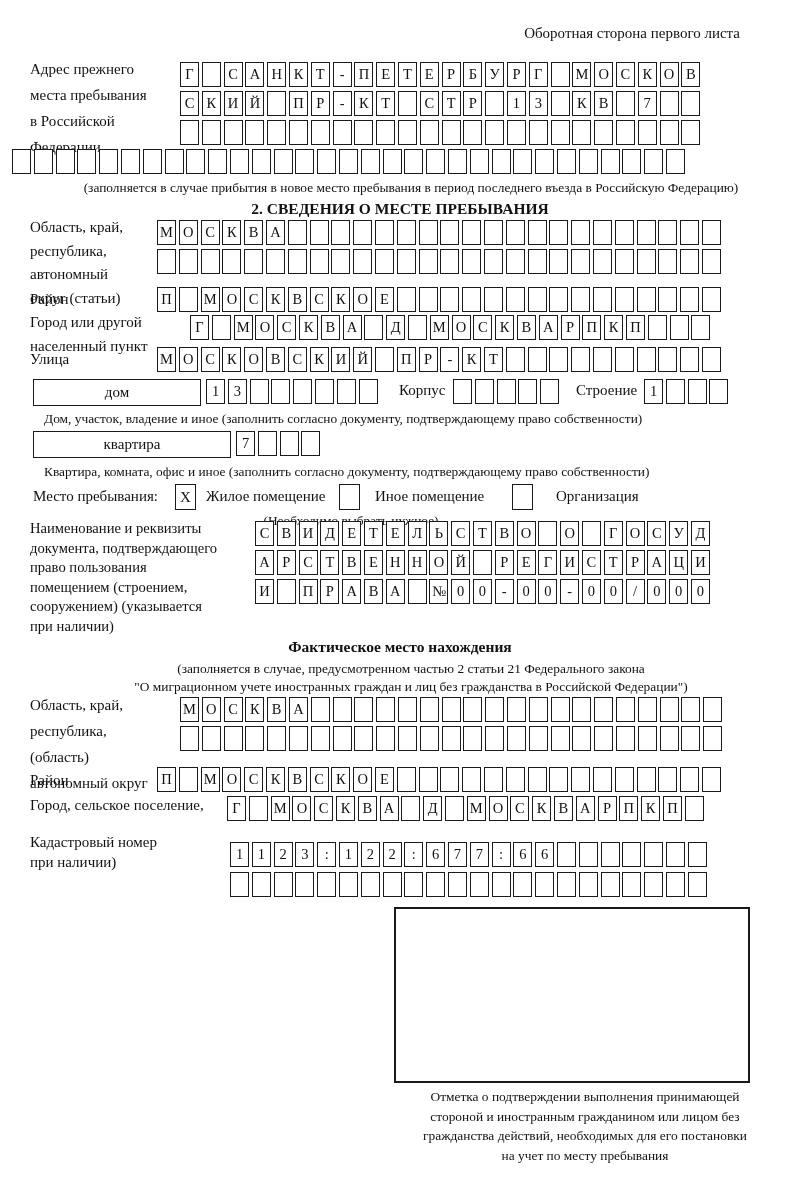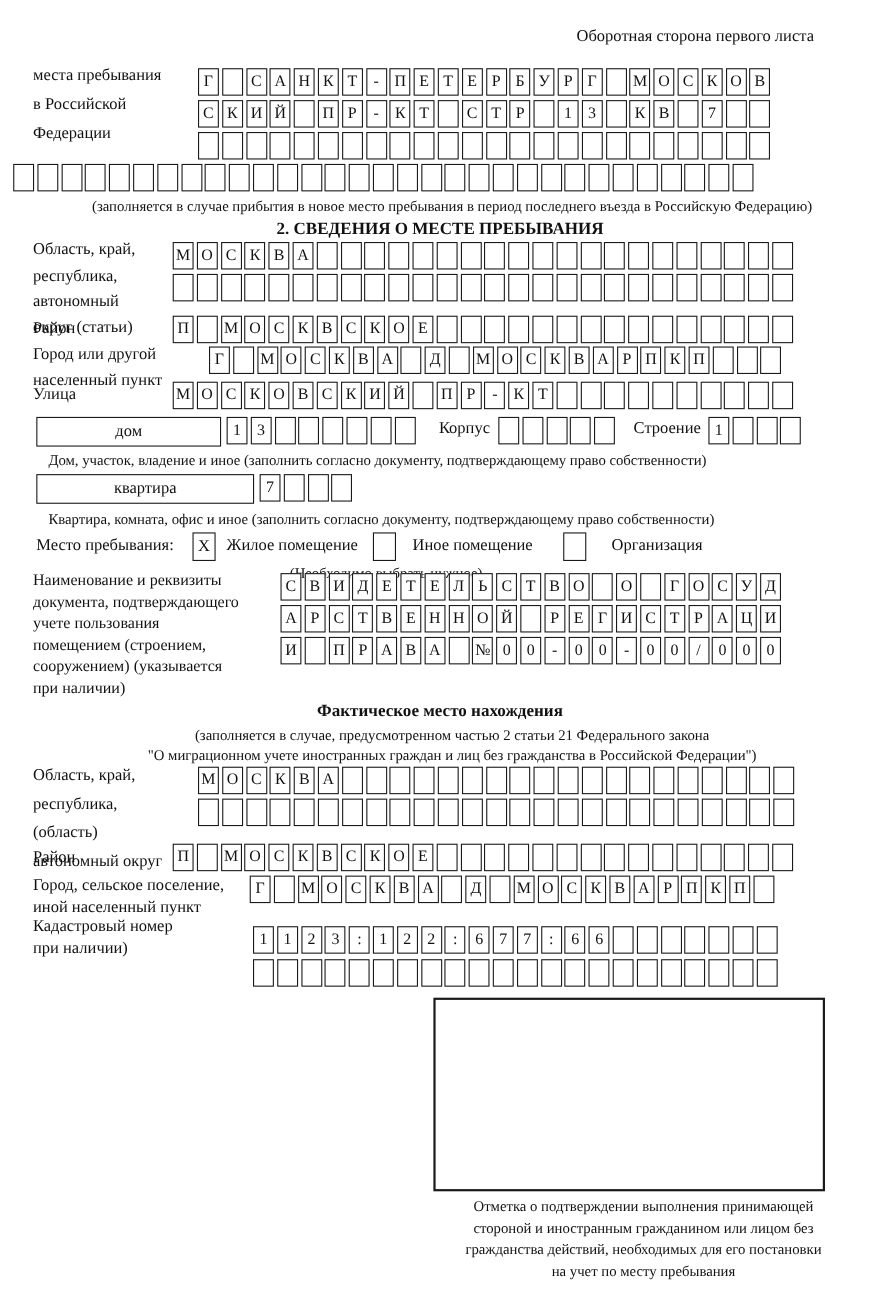--- a/index.html
+++ b/index.html
@@ -24,20 +24,21 @@
   .lines19>div{line-height:19.6px;}
 </style>
 </head>
 <body>
 
 <div id="page">
 
   <div class="abs t15" style="top:24px;left:0;width:740px;text-align:right">Оборотная сторона первого листа</div>
 
   <div class="abs t15 lines26" style="top:56px;left:30px;width:150px">
+      <div>Адрес прежнего</div>
       <div>места пребывания</div>
       <div>в Российской</div>
       <div>Федерации</div>
     </div>
   <div class="grid" style="top:62px;left:180px">
       <span class="cell">Г</span>
       <span class="cell"></span>
       <span class="cell">С</span>
       <span class="cell">А</span>
       <span class="cell">Н</span>
@@ -346,21 +347,21 @@
   <div class="abs t15" style="top:487px;left:206px">Жилое помещение</div>
   <div class="cbox" style="top:484px;left:339px"></div>
   <div class="abs t15" style="top:487px;left:375px">Иное помещение</div>
   <div class="cbox" style="top:484px;left:512px"></div>
   <div class="abs t15" style="top:487px;left:556px">Организация</div>
   <div class="abs t13 ctr" style="top:512px;left:150px;width:380px">(Необходимо выбрать нужное)</div>
 
   <div class="abs t15 lines19" style="top:519px;left:30px;width:225px;font-size:14.6px">
       <div>Наименование и реквизиты</div>
       <div>документа, подтверждающего</div>
-      <div>учете пользования</div>
+      <div>право пользования</div>
       <div>помещением (строением,</div>
       <div>сооружением) (указывается</div>
       <div>при наличии)</div>
     </div>
   <div class="grid" style="top:521px;left:255px">
       <span class="cell">С</span>
       <span class="cell">В</span>
       <span class="cell">И</span>
       <span class="cell">Д</span>
       <span class="cell">Е</span>
@@ -518,21 +519,20 @@
       <span class="cell"></span>
       <span class="cell"></span>
       <span class="cell"></span>
       <span class="cell"></span>
       <span class="cell"></span>
       <span class="cell"></span>
     </div>
 
   <div class="abs t15 lines20" style="top:795px;left:30px;width:200px">
       <div>Город, сельское поселение,</div>
-      <div>иной населенный пункт</div>
     </div>
   <div class="grid" style="top:796px;left:227px">
       <span class="cell">Г</span>
       <span class="cell"></span>
       <span class="cell">М</span>
       <span class="cell">О</span>
       <span class="cell">С</span>
       <span class="cell">К</span>
       <span class="cell">В</span>
       <span class="cell">А</span>

